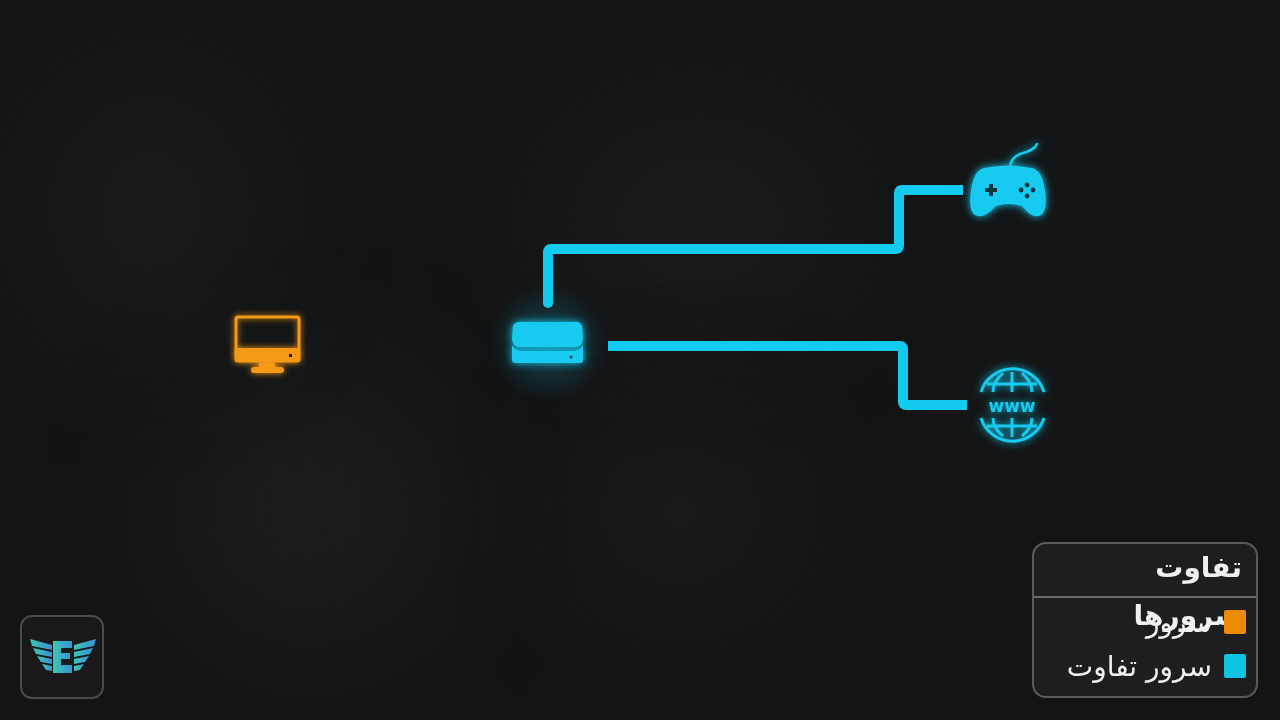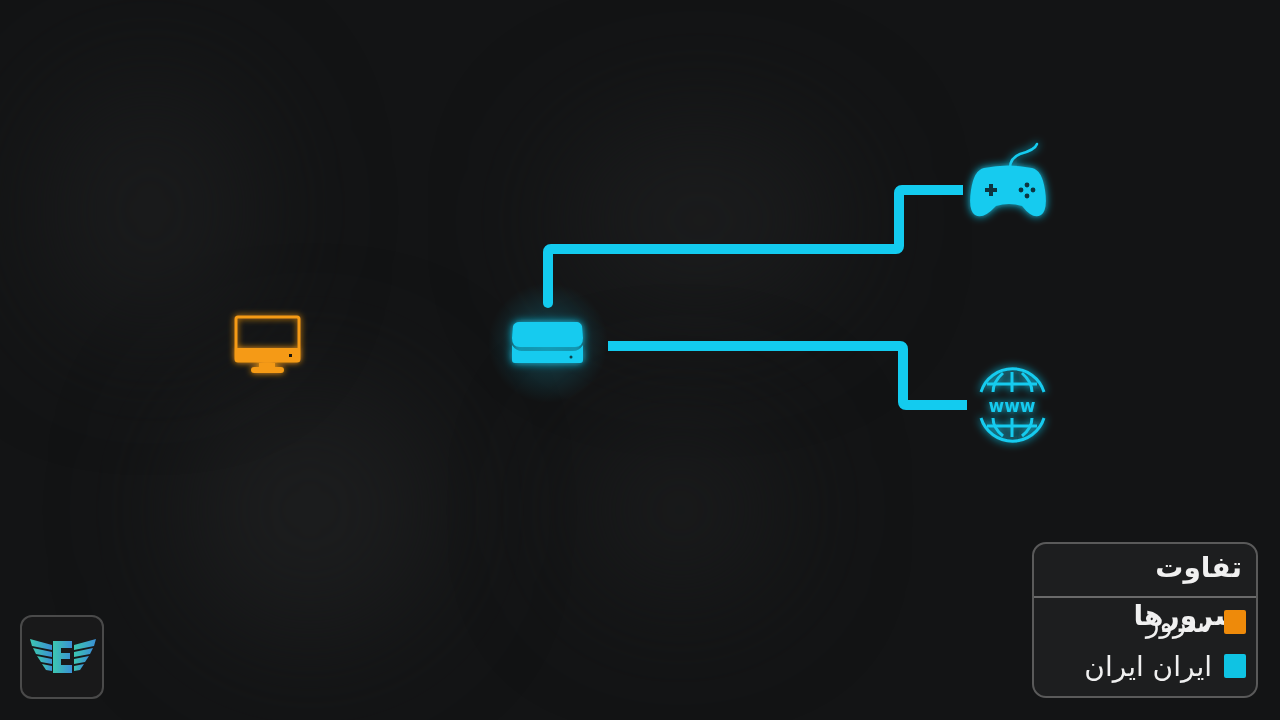--- a/index.html
+++ b/index.html
@@ -109,21 +109,21 @@
 </svg>
 
 <div class="legend">
   <div class="legend-title">تفاوت سرورها</div>
   <div class="legend-row">
     <div class="swatch" style="background:#EE8A0A"></div>
     <span class="legend-label">سرور</span>
   </div>
   <div class="legend-row">
     <div class="swatch" style="background:#0FC3E3"></div>
-    <span class="legend-label">ایران ایران</span>
+    <span class="legend-label">سرور تفاوت</span>
   </div>
 </div>
 
 <div class="logo">
   <svg width="80" height="80" viewBox="0 0 80 80">
     <defs>
       <linearGradient id="lg" x1="0" x2="1">
         <stop offset="0" stop-color="#3CC7B0"></stop>
         <stop offset="1" stop-color="#3B8FD6"></stop>
       </linearGradient>

